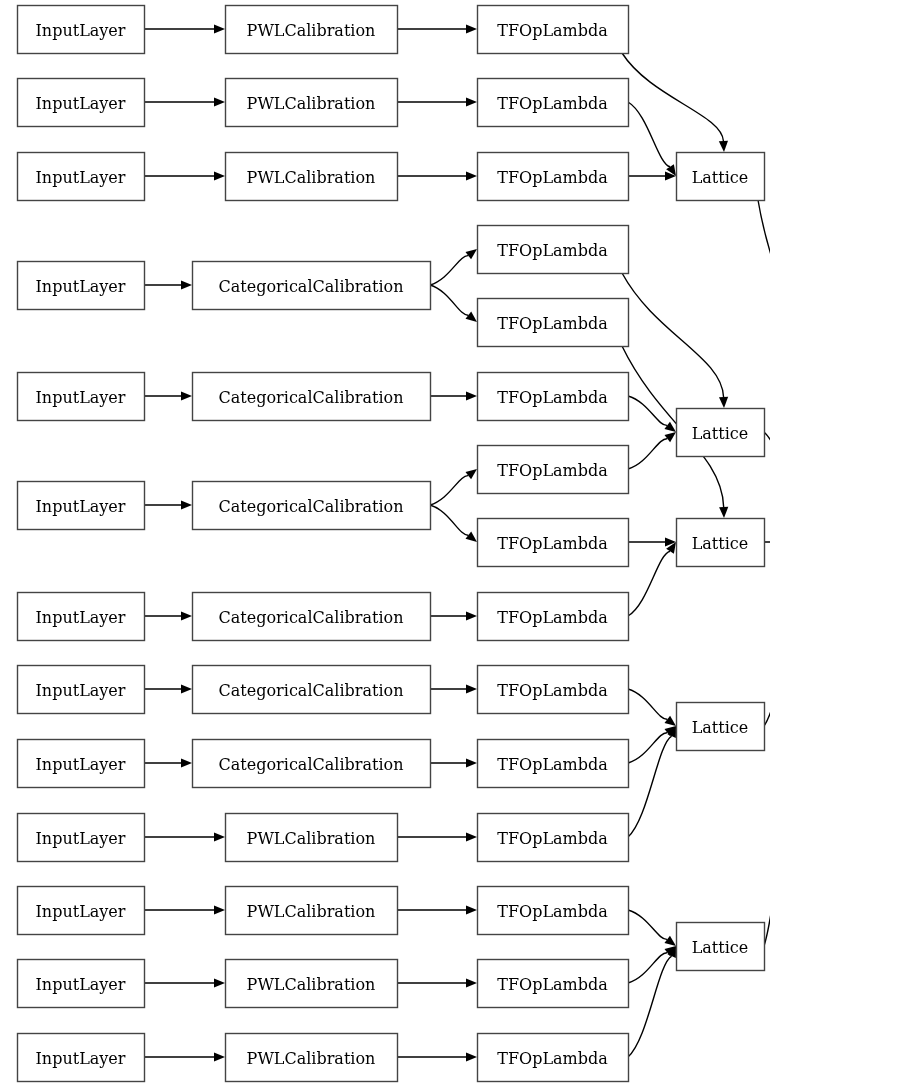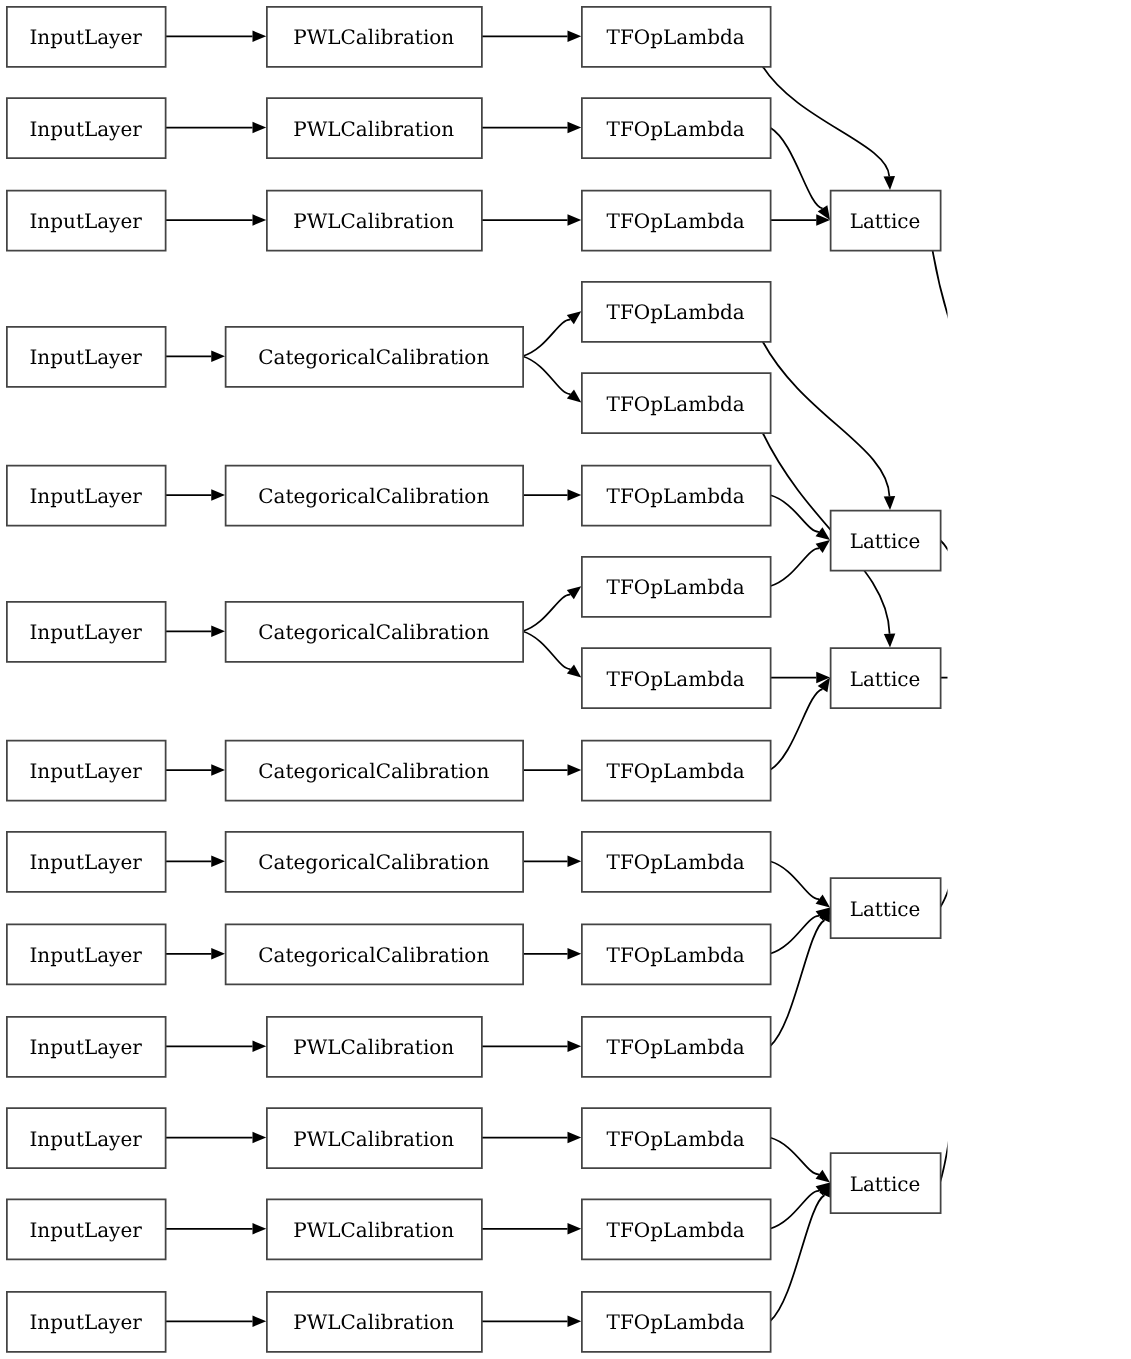--- a/index.html
+++ b/index.html
@@ -7,20 +7,21 @@
     padding: 0;
     background: #ffffff;
   }
   #graph-root {
     position: relative;
     width: 758px;
     height: 1087px;
     background: #ffffff;
     font-family: "DejaVu Serif", "Liberation Serif", serif;
     overflow: hidden;
+    margin-left: 12px;
   }
   svg#graph-canvas {
     position: absolute;
     left: 0;
     top: 0;
     width: 905px;
     height: 1087px;
     display: block;
   }
   .node-rect {

